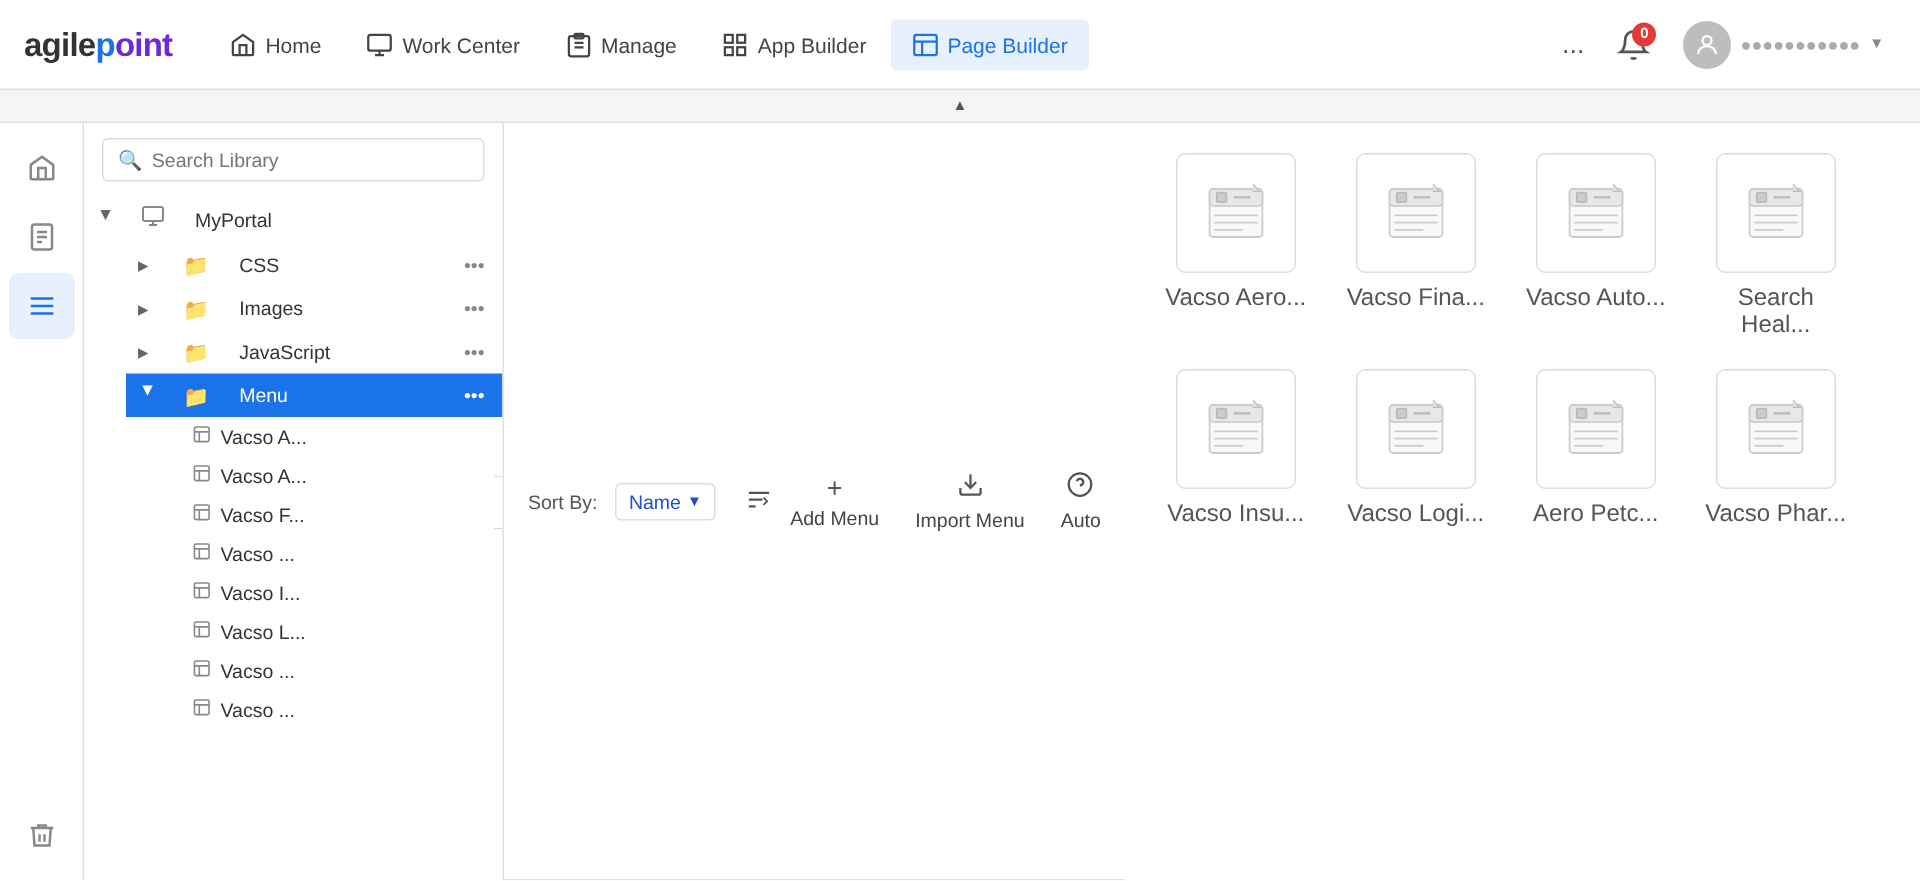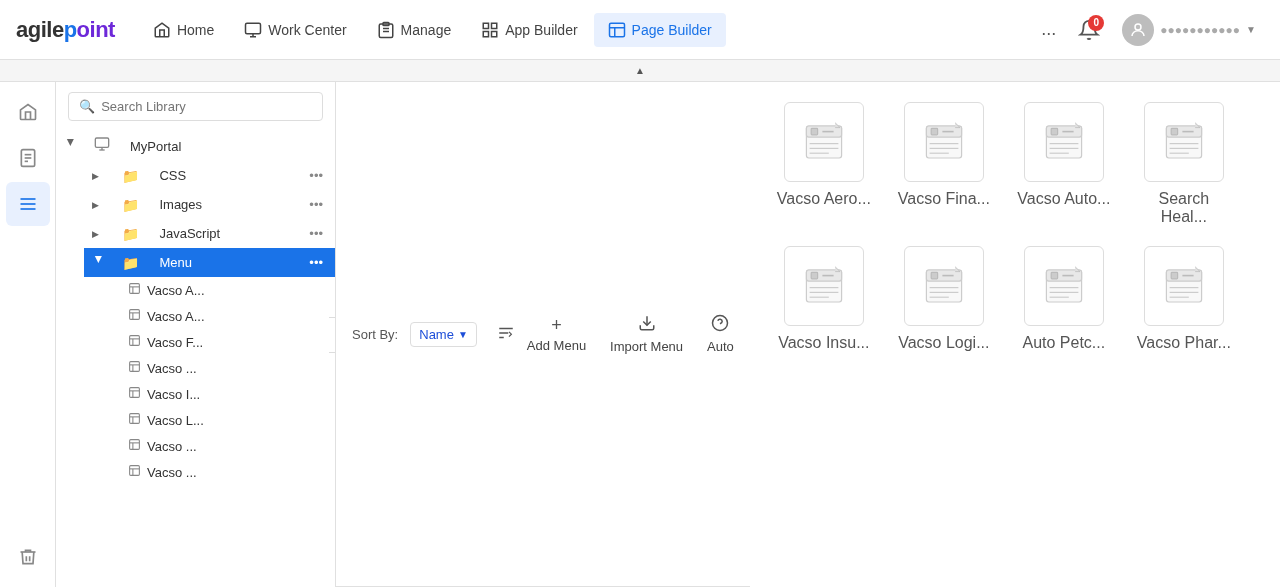--- a/index.html
+++ b/index.html
@@ -573,21 +573,21 @@
             <rect x="8" y="10" width="44" height="40" rx="3" fill="#f8f8f8" stroke="#ccc"></rect>
             <rect x="8" y="10" width="44" height="14" rx="3" fill="#e8e8e8" stroke="#ccc"></rect>
             <line x1="28" y1="17" x2="42" y2="17" stroke="#bbb" stroke-width="2"></line>
             <rect x="14" y="13" width="8" height="8" rx="1" fill="#ccc"></rect>
             <line x1="12" y1="32" x2="48" y2="32" stroke="#ccc" stroke-width="1.5"></line>
             <line x1="12" y1="38" x2="48" y2="38" stroke="#ccc" stroke-width="1.5"></line>
             <line x1="12" y1="44" x2="36" y2="44" stroke="#ccc" stroke-width="1.5"></line>
             <polyline points="44,6 50,12 44,12" fill="#e0e0e0" stroke="#bbb" stroke-width="1"></polyline>
           </svg>
         </div>
-        <span class="grid-item-label">Auto Petc...</span>
+        <span class="grid-item-label">Aero Petc...</span>
       </div>
 
       <div class="grid-item">
         <div class="grid-icon-wrap">
           <svg class="menu-icon-svg" viewBox="0 0 60 60" fill="none" stroke="#bbb" stroke-width="1.5">
             <rect x="8" y="10" width="44" height="40" rx="3" fill="#f8f8f8" stroke="#ccc"></rect>
             <rect x="8" y="10" width="44" height="14" rx="3" fill="#e8e8e8" stroke="#ccc"></rect>
             <line x1="28" y1="17" x2="42" y2="17" stroke="#bbb" stroke-width="2"></line>
             <rect x="14" y="13" width="8" height="8" rx="1" fill="#ccc"></rect>
             <line x1="12" y1="32" x2="48" y2="32" stroke="#ccc" stroke-width="1.5"></line>

